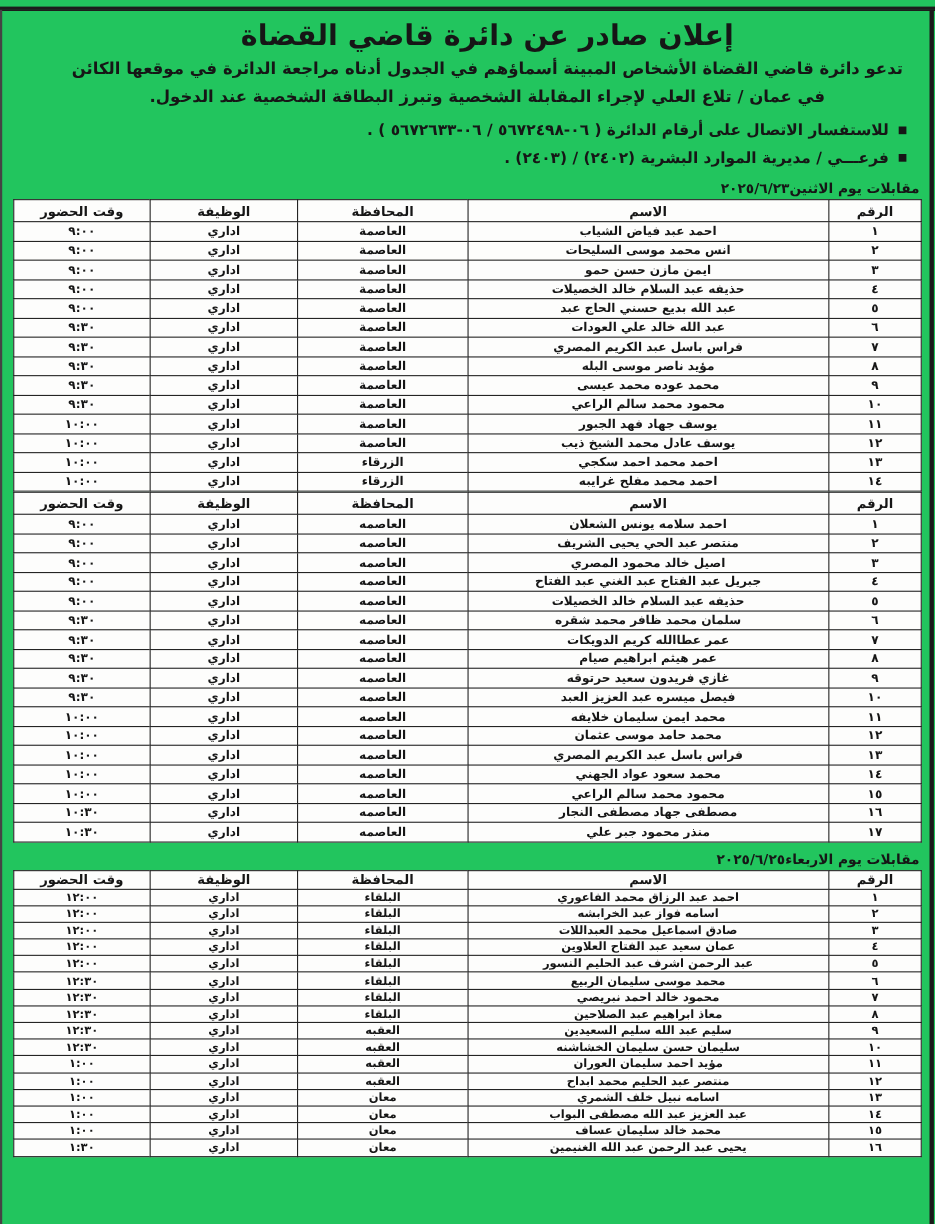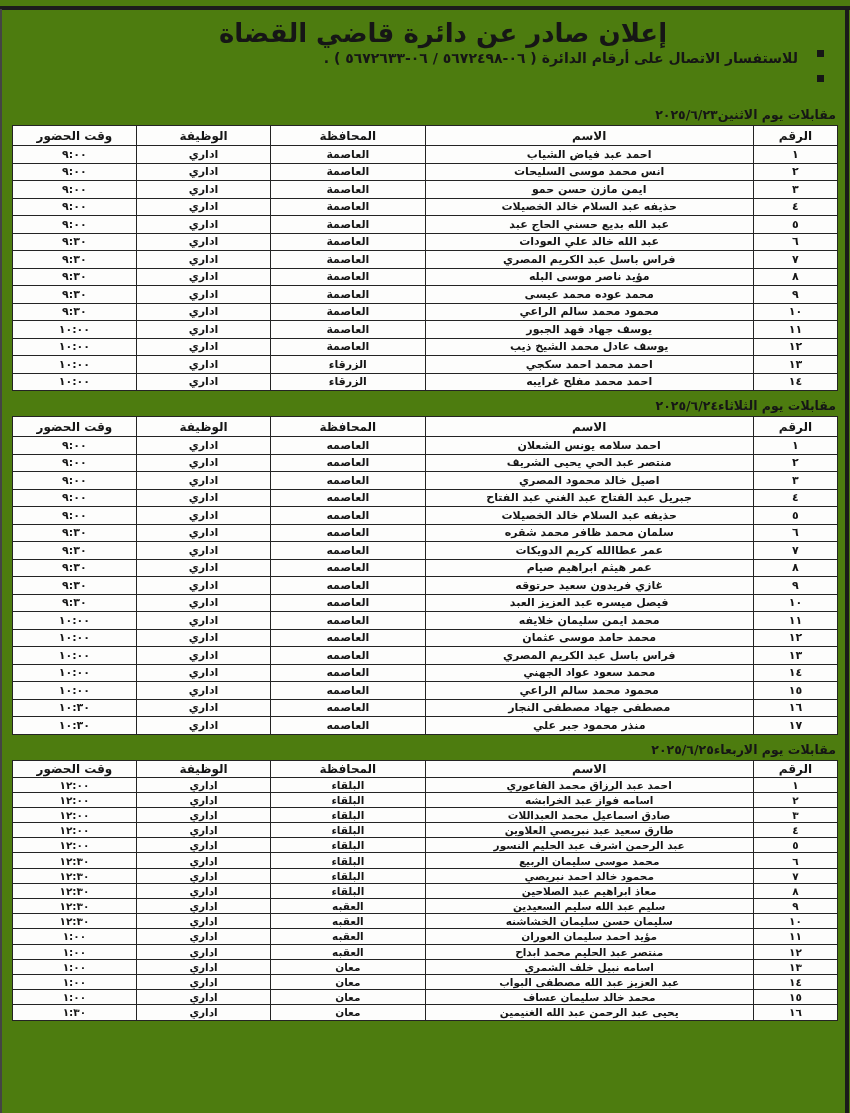--- a/index.html
+++ b/index.html
@@ -1,33 +1,33 @@
 <!DOCTYPE html>
 <html lang="ar" dir="rtl"><head>
 <meta charset="utf-8">
 <style>
   *{box-sizing:border-box;}
   html,body{margin:0;padding:0;}
   body{width:850px;height:1113px;background:#f3f3f1;}
   .page{
     position:relative;width:850px;height:1113px;overflow:hidden;
-    background:#4d7c0f;direction:rtl;color:#161616;
+    background:#22c55e;direction:rtl;color:#161616;
     font-family:"DejaVu Sans",sans-serif;font-weight:700;padding-left:36px;
   }
   .rule-top{position:absolute;top:6px;left:0;right:0;height:3px;
     border-top:3px solid #1c1c1c;border-bottom:1px solid #1c1c1c;}
   .edge-right{position:absolute;top:9px;right:1px;bottom:0;width:4px;background:#1a1a1a;}
   .edge-left{position:absolute;top:9px;left:0;bottom:0;width:2px;background:#444;}
 
   h1.title{margin:18px 0 2px;text-align:center;font-size:26px;letter-spacing:0;}
   .intro{margin:2px 20px 5px;text-align:center;font-size:15px;line-height:1.7;}
 
   .bullets{margin:0 26px 2px 10px;}
-  .bullet-line{display:flex;justify-content:flex-start;align-items:flex-start;
-    gap:19px;height:25px;font-size:14px;}
+  .bullet-line{display:flex;justify-content:flex-start;align-items:center;
+    gap:9px;height:25px;font-size:14px;}
   .bullet-sq{width:7px;height:7px;background:#161616;flex:0 0 auto;}
 
   .date-heading{margin:7px 14px 3px;text-align:right;font-size:12.5px;}
 
   table.tbl{border-collapse:collapse;margin:0 12px;width:826px;table-layout:fixed;
     background:#fdfdfc;}
   .tbl th,.tbl td{border:1.4px solid #242424;}
   .tbl th{height:20px;font-size:12px;padding:0 2px;margin-left:24px;}
   .tbl td{height:17.5px;font-size:11px;text-align:center;vertical-align:middle;
     padding:0 2px;white-space:nowrap;overflow:hidden;}
@@ -36,28 +36,30 @@
 </style>
 </head>
 <body>
 
 <div class="page">
   <div class="rule-top"></div>
   <div class="edge-right"></div>
   <div class="edge-left"></div>
 
   <h1 class="title">إعلان صادر عن دائرة قاضي القضاة</h1>
+  <p class="intro">تدعو دائرة قاضي القضاة الأشخاص المبينة أسماؤهم في الجدول أدناه مراجعة الدائرة في موقعها الكائن في عمان / تلاع العلي لإجراء المقابلة الشخصية وتبرز البطاقة الشخصية عند الدخول.</p>
 
   <div class="bullets">
       <div class="bullet-line">
         <span class="bullet-sq"></span>
         <span class="bullet-text">للاستفسار الاتصال على أرقام الدائرة ( ٠٦-٥٦٧٢٤٩٨ / ٠٦-٥٦٧٢٦٣٣ ) .</span>
       </div>
       <div class="bullet-line">
         <span class="bullet-sq"></span>
+        <span class="bullet-text">فرعـــي / مديرية الموارد البشرية (٢٤٠٢) / (٢٤٠٣) .</span>
       </div>
     </div>
 
   <div>
       <div class="date-heading">مقابلات يوم الاثنين٢٠٢٥/٦/٢٣</div>
       <table class="tbl">
         <colgroup>
           <col style="width: 10.2%;">
           <col style="width: 39.8%;">
           <col style="width: 18.7%;">
@@ -167,21 +169,20 @@
           </tr>
           <tr>
             <td>١٤</td>
             <td>احمد محمد مفلح غرايبه</td>
             <td>الزرقاء</td>
             <td>اداري</td>
             <td>١٠:٠٠</td>
           </tr>
         </tbody>
       </table>
-      <div class="date-heading">مقابلات يوم الثلاثاء٢٠٢٥/٦/٢٤</div>
       <table class="tbl">
         <colgroup>
           <col style="width: 10.2%;">
           <col style="width: 39.8%;">
           <col style="width: 18.7%;">
           <col style="width: 16.3%;">
           <col style="width: 15%;">
         </colgroup>
         <thead>
           <tr>
@@ -349,21 +350,21 @@
           </tr>
           <tr>
             <td>٣</td>
             <td>صادق اسماعيل محمد العبداللات</td>
             <td>البلقاء</td>
             <td>اداري</td>
             <td>١٢:٠٠</td>
           </tr>
           <tr>
             <td>٤</td>
-            <td>طارق سعيد عبد نبريصي العلاوين</td>
+            <td>عمان سعيد عبد الفتاح العلاوين</td>
             <td>البلقاء</td>
             <td>اداري</td>
             <td>١٢:٠٠</td>
           </tr>
           <tr>
             <td>٥</td>
             <td>عبد الرحمن اشرف عبد الحليم النسور</td>
             <td>البلقاء</td>
             <td>اداري</td>
             <td>١٢:٠٠</td>

